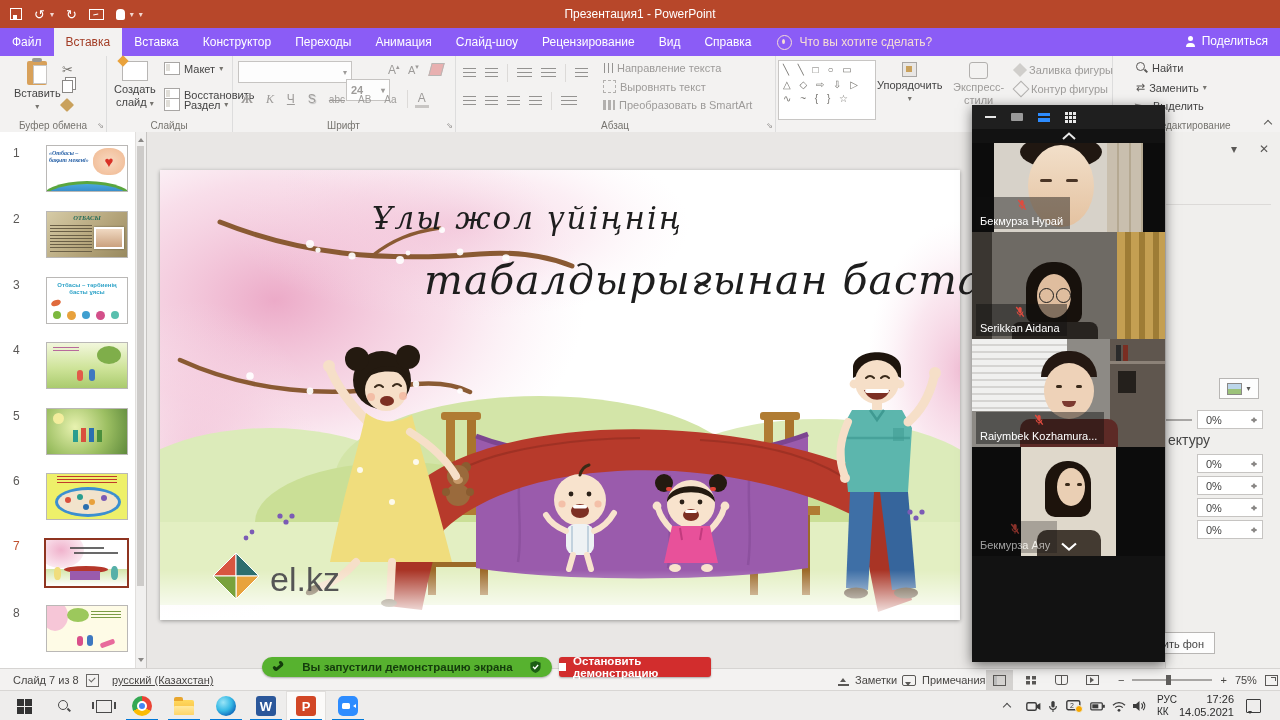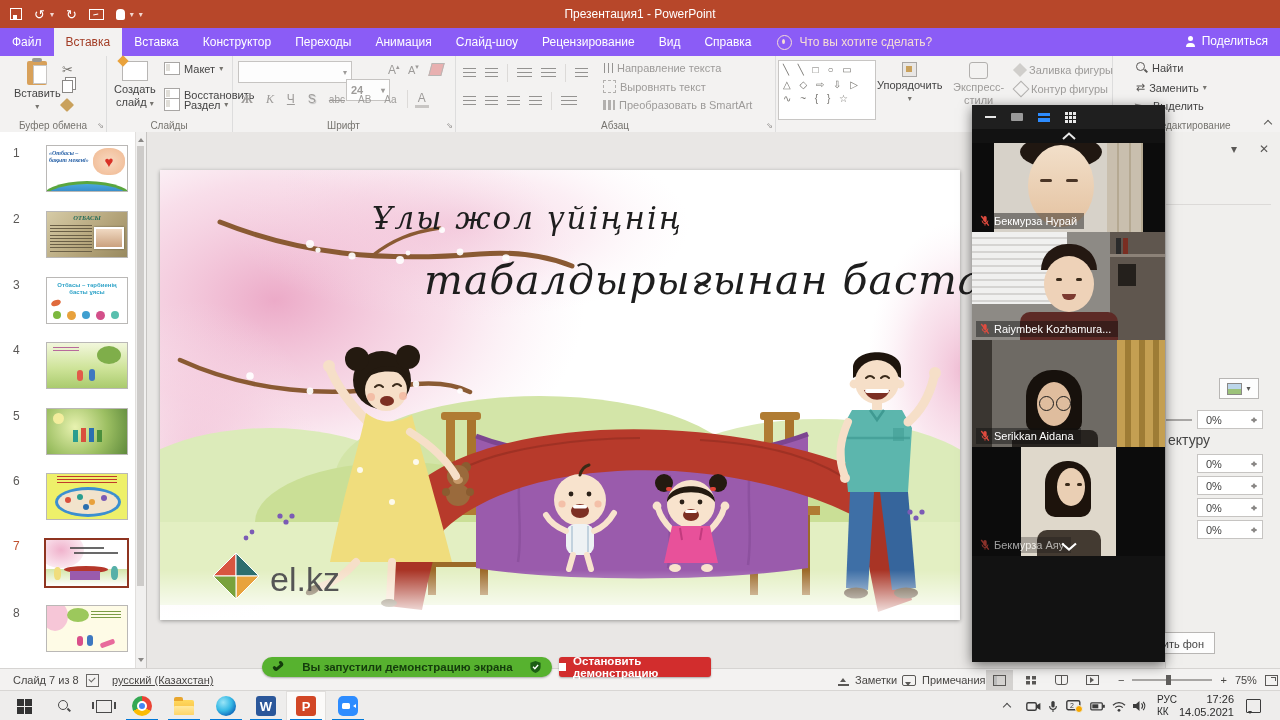--- a/index.html
+++ b/index.html
@@ -107,21 +107,21 @@
     linear-gradient(#e8e8e8,#e8e8e8) 8px 0/3px 3px,
     linear-gradient(#e8e8e8,#e8e8e8) 0 4px/3px 3px,
     linear-gradient(#e8e8e8,#e8e8e8) 4px 4px/3px 3px,
     linear-gradient(#e8e8e8,#e8e8e8) 8px 4px/3px 3px,
     linear-gradient(#e8e8e8,#e8e8e8) 0 8px/3px 3px,
     linear-gradient(#e8e8e8,#e8e8e8) 4px 8px/3px 3px,
     linear-gradient(#e8e8e8,#e8e8e8) 8px 8px/3px 3px;background-repeat:no-repeat;}
   .zchevrow{height:14px;display:flex;align-items:center;justify-content:center;}
   .vid{position:relative;overflow:hidden;background:#0c0c0c;}
   .vf{position:absolute;top:0;bottom:0;}
-  .pname{position:absolute;left:4px;bottom:3px;display:flex;align-items:center;gap:4px;background:rgba(15,15,15,.45);padding:2px 7px 2px 4px;color:#fff;font-size:11px;white-space:nowrap;max-width:180px;overflow:hidden;}
+  .pname{position:absolute;left:4px;bottom:3px;display:flex;align-items:center;gap:4px;background:rgba(15,15,15,.45);padding:2px 7px 2px 4px;color:#fff;font-size:11px;white-space:nowrap;max-width:180px;overflow:hidden;flex-direction:column;}
   .zchevdown{position:absolute;left:50%;transform:translateX(-50%);bottom:1px;z-index:3;}
   
   .sharebar{position:absolute;left:262px;top:657px;height:20px;display:flex;gap:7px;z-index:40;}
   .gpill{width:270px;background:#57b22f;border-radius:10px;display:flex;align-items:center;color:#143c0c;font-size:11.5px;font-weight:bold;padding:0 10px;box-shadow:0 1px 2px rgba(0,0,0,.3);}
   .gpill .msg{flex:1;text-align:center;}
   .stopbtn{width:152px;background:#d22d2d;border-radius:3px;color:#fff;display:flex;align-items:center;justify-content:center;gap:7px;font-size:11.5px;font-weight:bold;box-shadow:0 1px 2px rgba(0,0,0,.3);}
   .stopsq{width:8px;height:8px;background:#fff;}
   
   .statusbar{position:absolute;left:0;top:668px;width:1280px;height:22px;background:#f3f2f1;border-top:1px solid #d6d4d2;font-size:11px;color:#484644;z-index:4;}
   .sb{position:absolute;top:0;height:22px;display:flex;align-items:center;gap:5px;}
@@ -726,65 +726,65 @@
             <rect x="4" y="1" width="4" height="7" rx="2" fill="#e04b3f"></rect>
             <path d="M2.5,6.5 a3.5,3.5 0 0 0 7,0" fill="none" stroke="#e04b3f" stroke-width="1.2"></path>
             <line x1="6" y1="10" x2="6" y2="12.5" stroke="#e04b3f" stroke-width="1.2"></line>
             <line x1="1.5" y1="1" x2="10.5" y2="12.5" stroke="#e04b3f" stroke-width="1.6"></line>
           </svg>
           <span>Бекмурза Нурай</span>
         </div>
     </div>
 
 
-    <div class="vid" style="height:108px;">
-      <div class="vf" style="left:0;right:0;background:#8d8a85;">
-        <div style="position:absolute;left:0;top:0;width:95px;height:72px;background:repeating-linear-gradient(180deg,#f0f0ef 0 5px,#d5d4d2 5px 7px);"></div>
-        <div style="position:absolute;right:0;top:0;bottom:0;width:55px;background:#5f564e;">
-          <div style="position:absolute;left:0;right:0;top:22px;height:3px;background:#8c8278;"></div>
-          <div style="position:absolute;left:6px;top:6px;width:5px;height:16px;background:#2b2b2b;"></div>
-          <div style="position:absolute;left:13px;top:6px;width:5px;height:16px;background:#7a2e22;"></div>
-          <div style="position:absolute;left:8px;top:32px;width:18px;height:22px;background:#24201c;"></div>
-        </div>
-        <div style="position:absolute;left:69px;top:12px;width:56px;height:26px;border-radius:26px 26px 0 0;background:#241812;"></div>
-        <div style="position:absolute;left:72px;top:24px;width:50px;height:56px;border-radius:50%;background:#eed2b8;"></div>
-        <div style="position:absolute;left:84px;top:46px;width:6px;height:3px;border-radius:2px;background:#3a2a1a;"></div>
-        <div style="position:absolute;left:104px;top:46px;width:6px;height:3px;border-radius:2px;background:#3a2a1a;"></div>
-        <div style="position:absolute;left:90px;top:62px;width:14px;height:6px;border-radius:0 0 8px 8px;background:#7c3a30;"></div>
-        <div style="position:absolute;left:48px;bottom:0;width:98px;height:28px;border-radius:10px 10px 0 0;background:#5d2a26;"></div>
-      </div>
-      <div class="pname">
-          <svg width="10" height="12" viewBox="0 0 12 14">
-            <rect x="4" y="1" width="4" height="7" rx="2" fill="#e04b3f"></rect>
-            <path d="M2.5,6.5 a3.5,3.5 0 0 0 7,0" fill="none" stroke="#e04b3f" stroke-width="1.2"></path>
-            <line x1="6" y1="10" x2="6" y2="12.5" stroke="#e04b3f" stroke-width="1.2"></line>
-            <line x1="1.5" y1="1" x2="10.5" y2="12.5" stroke="#e04b3f" stroke-width="1.6"></line>
-          </svg>
-          <span>Raiymbek Kozhamura...</span>
-        </div>
-    </div>
-
     <div class="vid" style="height:107px;">
       <div class="vf" style="left:0;right:0;background:#6e6a64;">
         <div style="position:absolute;right:0;top:0;bottom:0;width:48px;background:repeating-linear-gradient(90deg,#c49f52 0 8px,#9e7c35 8px 14px);"></div>
         <div style="position:absolute;left:0;top:0;bottom:0;width:20px;background:#3a3631;"></div>
         <div style="position:absolute;left:54px;top:30px;width:56px;height:62px;border-radius:26px 26px 10px 10px;background:#17110c;"></div>
         <div style="position:absolute;left:65px;top:42px;width:34px;height:44px;border-radius:50%;background:#dfbd9e;"></div>
         <div style="position:absolute;left:67px;top:56px;width:13px;height:13px;border:1.6px solid #1c1c1c;border-radius:50%;"></div>
         <div style="position:absolute;left:84px;top:56px;width:13px;height:13px;border:1.6px solid #1c1c1c;border-radius:50%;"></div>
         <div style="position:absolute;left:40px;bottom:0;width:86px;height:17px;border-radius:8px 8px 0 0;background:#282420;"></div>
       </div>
       <div class="pname">
           <svg width="10" height="12" viewBox="0 0 12 14">
             <rect x="4" y="1" width="4" height="7" rx="2" fill="#e04b3f"></rect>
             <path d="M2.5,6.5 a3.5,3.5 0 0 0 7,0" fill="none" stroke="#e04b3f" stroke-width="1.2"></path>
             <line x1="6" y1="10" x2="6" y2="12.5" stroke="#e04b3f" stroke-width="1.2"></line>
             <line x1="1.5" y1="1" x2="10.5" y2="12.5" stroke="#e04b3f" stroke-width="1.6"></line>
           </svg>
           <span>Serikkan Aidana</span>
+        </div>
+    </div>
+
+    <div class="vid" style="height:108px;">
+      <div class="vf" style="left:0;right:0;background:#8d8a85;">
+        <div style="position:absolute;left:0;top:0;width:95px;height:72px;background:repeating-linear-gradient(180deg,#f0f0ef 0 5px,#d5d4d2 5px 7px);"></div>
+        <div style="position:absolute;right:0;top:0;bottom:0;width:55px;background:#5f564e;">
+          <div style="position:absolute;left:0;right:0;top:22px;height:3px;background:#8c8278;"></div>
+          <div style="position:absolute;left:6px;top:6px;width:5px;height:16px;background:#2b2b2b;"></div>
+          <div style="position:absolute;left:13px;top:6px;width:5px;height:16px;background:#7a2e22;"></div>
+          <div style="position:absolute;left:8px;top:32px;width:18px;height:22px;background:#24201c;"></div>
+        </div>
+        <div style="position:absolute;left:69px;top:12px;width:56px;height:26px;border-radius:26px 26px 0 0;background:#241812;"></div>
+        <div style="position:absolute;left:72px;top:24px;width:50px;height:56px;border-radius:50%;background:#eed2b8;"></div>
+        <div style="position:absolute;left:84px;top:46px;width:6px;height:3px;border-radius:2px;background:#3a2a1a;"></div>
+        <div style="position:absolute;left:104px;top:46px;width:6px;height:3px;border-radius:2px;background:#3a2a1a;"></div>
+        <div style="position:absolute;left:90px;top:62px;width:14px;height:6px;border-radius:0 0 8px 8px;background:#7c3a30;"></div>
+        <div style="position:absolute;left:48px;bottom:0;width:98px;height:28px;border-radius:10px 10px 0 0;background:#5d2a26;"></div>
+      </div>
+      <div class="pname">
+          <svg width="10" height="12" viewBox="0 0 12 14">
+            <rect x="4" y="1" width="4" height="7" rx="2" fill="#e04b3f"></rect>
+            <path d="M2.5,6.5 a3.5,3.5 0 0 0 7,0" fill="none" stroke="#e04b3f" stroke-width="1.2"></path>
+            <line x1="6" y1="10" x2="6" y2="12.5" stroke="#e04b3f" stroke-width="1.2"></line>
+            <line x1="1.5" y1="1" x2="10.5" y2="12.5" stroke="#e04b3f" stroke-width="1.6"></line>
+          </svg>
+          <span>Raiymbek Kozhamura...</span>
         </div>
     </div>
 
     <div class="vid" style="height:109px;">
       <div class="vf" style="left:49px;width:95px;background:#dfd8cb;">
         <div style="position:absolute;left:24px;top:14px;width:46px;height:56px;border-radius:22px 22px 10px 10px;background:#1d130c;"></div>
         <div style="position:absolute;left:36px;top:21px;width:28px;height:38px;border-radius:50%;background:#eacfb4;"></div>
         <div style="position:absolute;left:44px;top:36px;width:5px;height:2.6px;border-radius:2px;background:#3a2a1a;"></div>
         <div style="position:absolute;left:56px;top:36px;width:5px;height:2.6px;border-radius:2px;background:#3a2a1a;"></div>
         <div style="position:absolute;left:16px;bottom:0;width:64px;height:26px;border-radius:10px 10px 0 0;background:#433a31;"></div>

